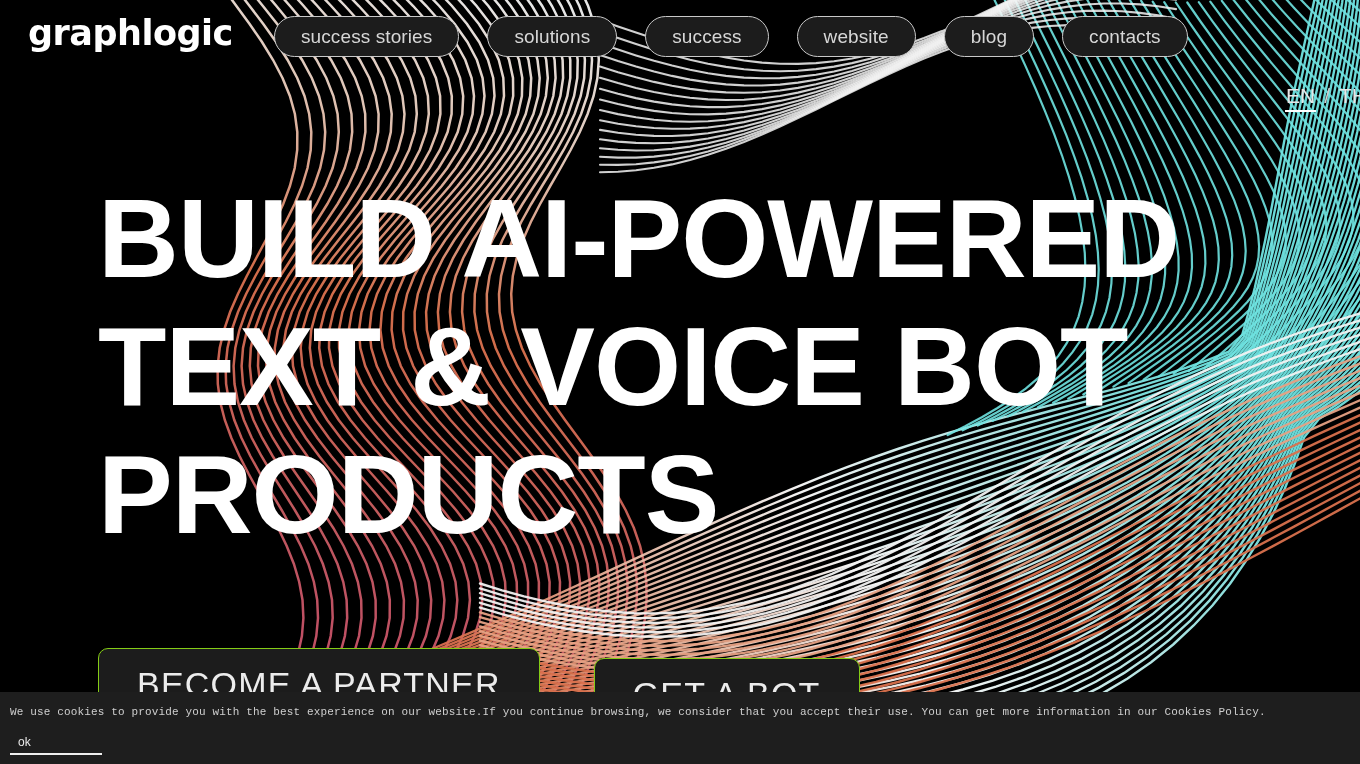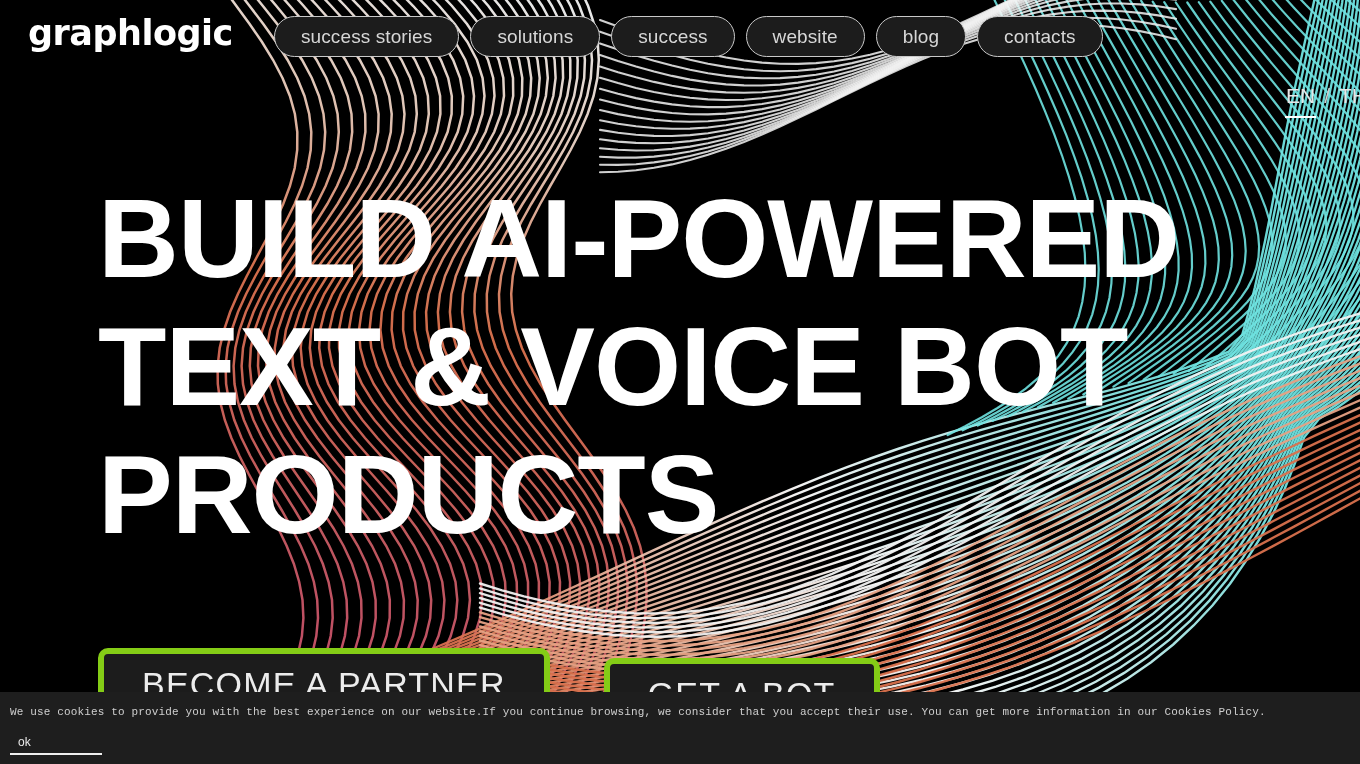--- a/index.html
+++ b/index.html
@@ -30,21 +30,21 @@
   .logo {
     position:absolute; left:20px; top:14px;
     font-family:"DejaVu Sans", sans-serif;
     font-weight:700; font-size:35px; line-height:38px;
     letter-spacing:-0.5px;
     color:#fff;
     white-space:nowrap;
   }
   .nav {
     position:absolute; left:266px; top:16px;
-    display:flex; align-items:center; gap:11px;
+    display:flex; align-items:center; gap:28px;
     white-space:nowrap;
   }
   .nav-pill {
     height:41px;
     display:flex; align-items:center; justify-content:center;
     padding:0 26px;
     border:1px solid #c9c9c9;
     border-radius:22px;
     background:#1c1c1c;
     color:#d7d7d7;
@@ -57,21 +57,21 @@
 
   
   .lang {
     position:absolute; right:-8px; top:84px;
     z-index:20;
     display:flex; align-items:baseline; gap:0;
     font-size:21px; color:#e6e6e6;
     white-space:nowrap;
   }
   .lang .code { cursor:pointer; padding:0 1px; }
-  .lang .code.active { border-bottom:2px solid #fff; padding-bottom:8px; }
+  .lang .code.active { border-bottom:2px solid #fff; padding-bottom:2px; }
   .lang .sep { padding:0 8px; color:#cfcfcf; }
 
   
   .hero { position:absolute; left:0; top:0; width:1080px; height:764px; z-index:15; }
   .hero-title {
     position:absolute; left:98px; top:175px;
     width:1180px;
     font-family:"Liberation Sans", sans-serif;
     font-weight:700;
     font-size:112px;
@@ -85,21 +85,21 @@
 
   .cta-row {
     position:absolute; left:98px; top:648px;
     display:flex; align-items:flex-start; gap:54px;
     z-index:16;
   }
   .cta-btn {
     height:72px;
     display:flex; align-items:center; justify-content:center;
     padding:0 38px;
-    border:6px solid #84cc16;
+    border:1px solid #84cc16;
     border-radius:10px;
     background:#1c1c1c;
     color:#ececec;
     font-size:34px;
     font-weight:400;
     letter-spacing:1.2px;
     white-space:nowrap;
     cursor:pointer;
   }
   .cta-btn.primary { min-width:406px; }

